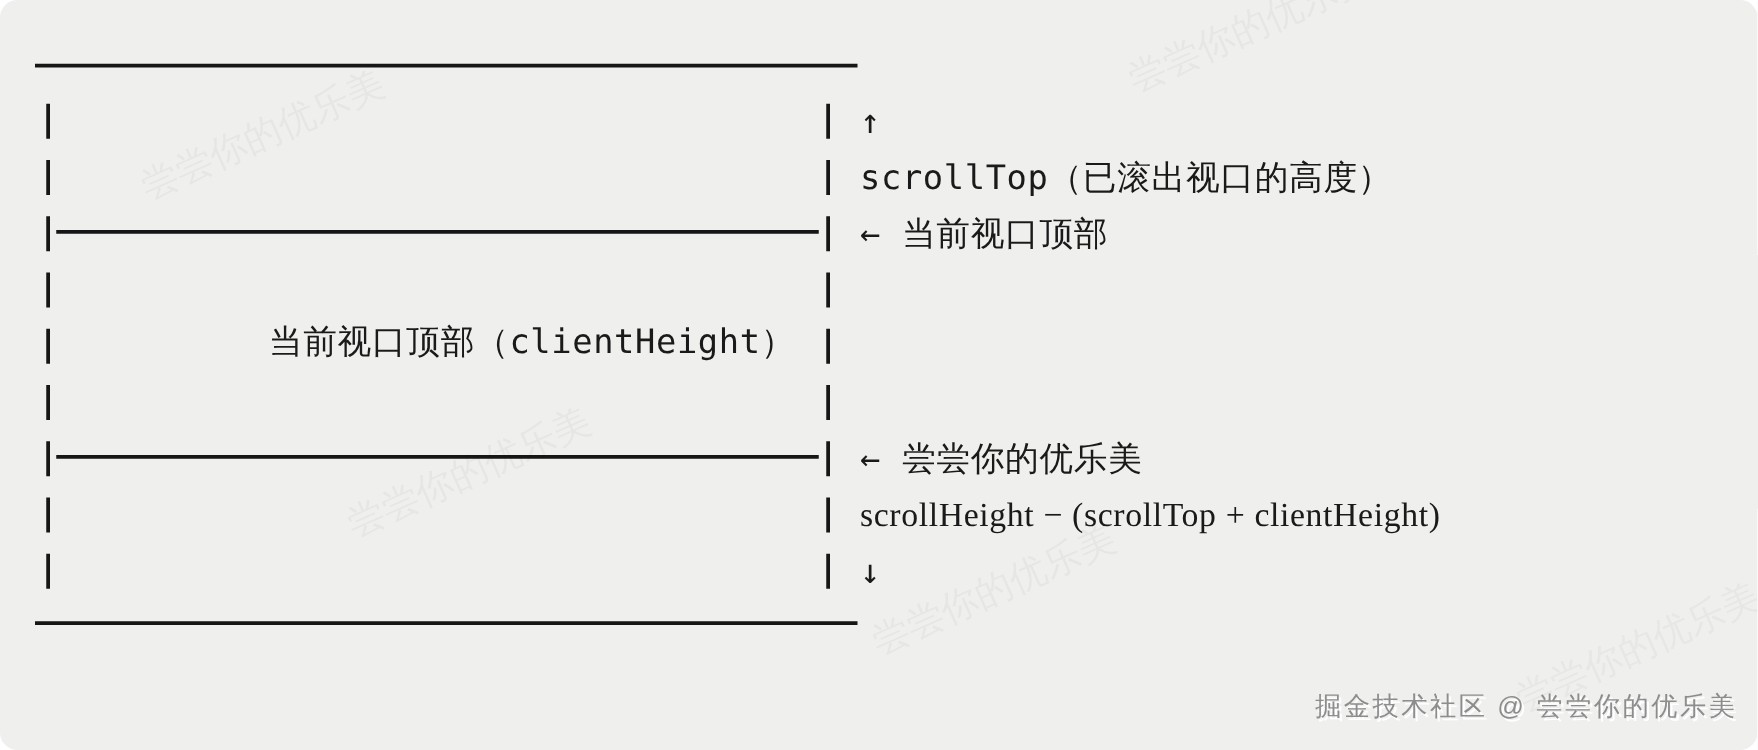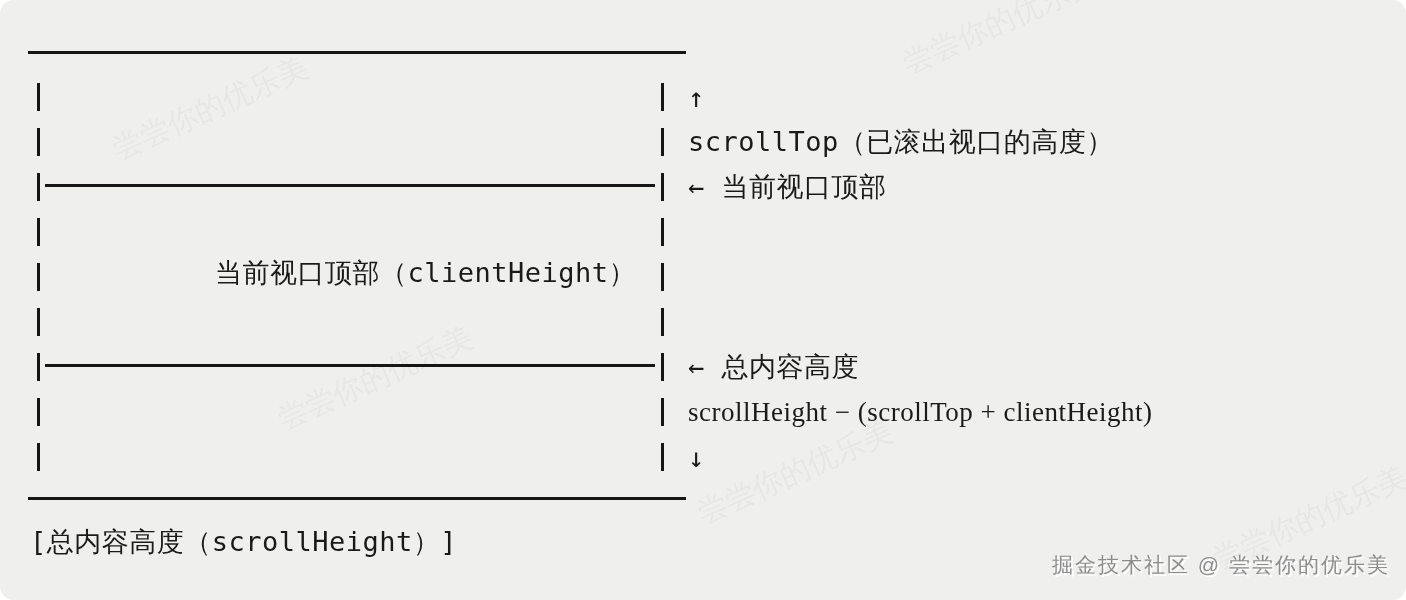--- a/index.html
+++ b/index.html
@@ -108,27 +108,26 @@
   <div class="vbar r" style="top:218px"></div>
   <div class="vbar r" style="top:263px"></div>
   <div class="vbar r" style="top:308px"></div>
   <div class="vbar r" style="top:353px"></div>
   <div class="vbar r" style="top:398px"></div>
   <div class="vbar r" style="top:443px"></div>
 
   <div class="row right r1">↑</div>
   <div class="row right r2">scrollTop（已滚出视口的高度）</div>
   <div class="row right r3">← 当前视口顶部</div>
-  <div class="row right r7">← 总内容高度</div>
+  <div class="row right r7">← 尝尝你的优乐美</div>
   <div class="row right r8">scrollHeight − (scrollTop + clientHeight)</div>
   <div class="row right r9">↓</div>
 
   <div class="row client">当前视口顶部（clientHeight）</div>
 
-  <div class="row total">[总内容高度（scrollHeight）]</div>
 
   <div class="faint-wm" style="left:895px;  top:2px;">尝尝你的优乐美</div>
   <div class="faint-wm" style="left:105px;  top:88px;">尝尝你的优乐美</div>
   <div class="faint-wm" style="left:270px;  top:358px;">尝尝你的优乐美</div>
   <div class="faint-wm" style="left:690px;  top:452px;">尝尝你的优乐美</div>
   <div class="faint-wm" style="left:1205px; top:498px;">尝尝你的优乐美</div>
 
   <div class="credit">掘金技术社区 @ 尝尝你的优乐美</div>
 
 </div>

